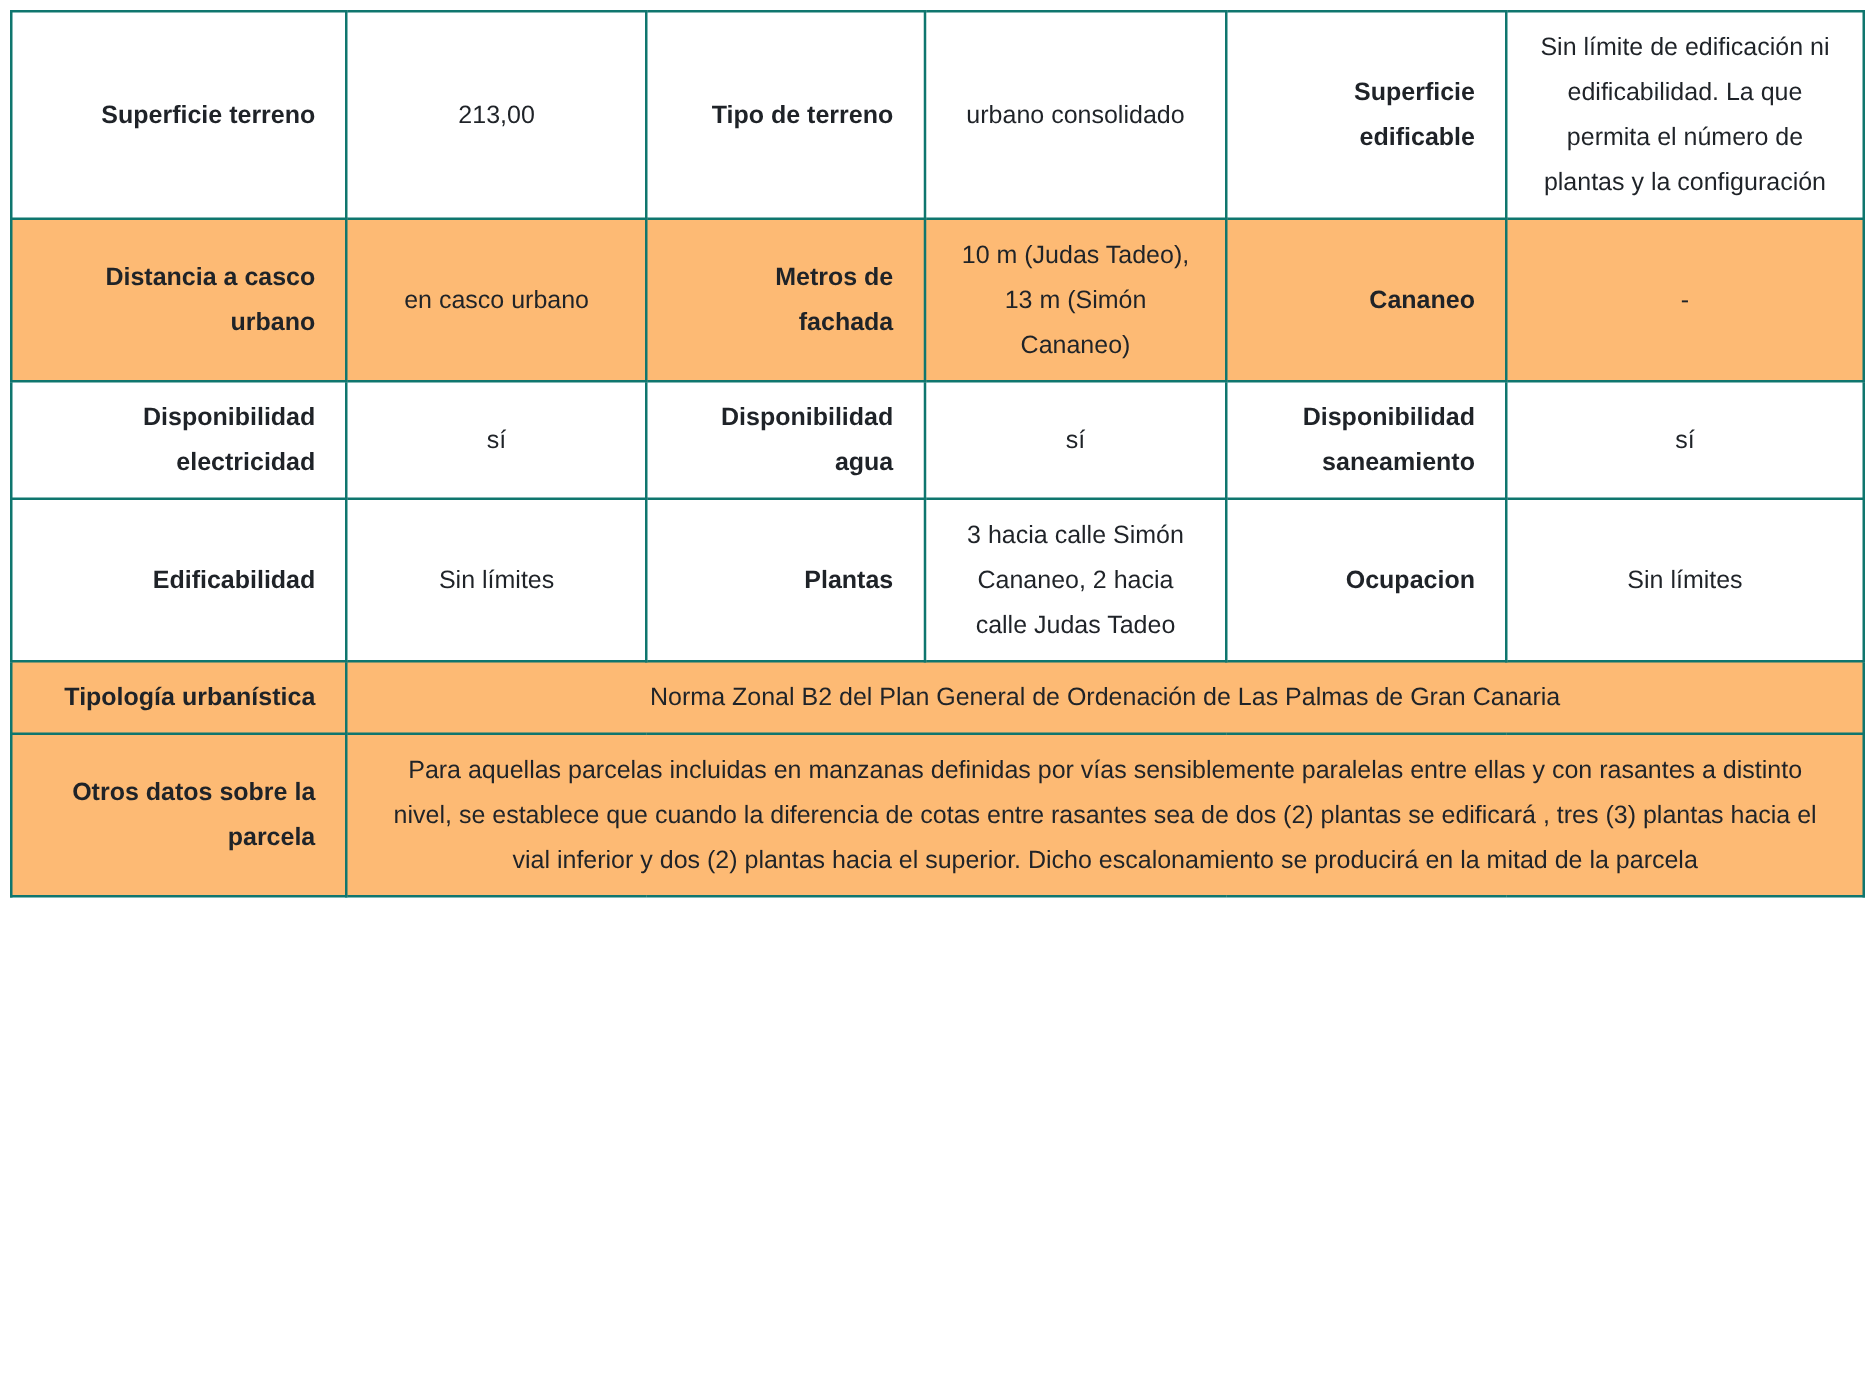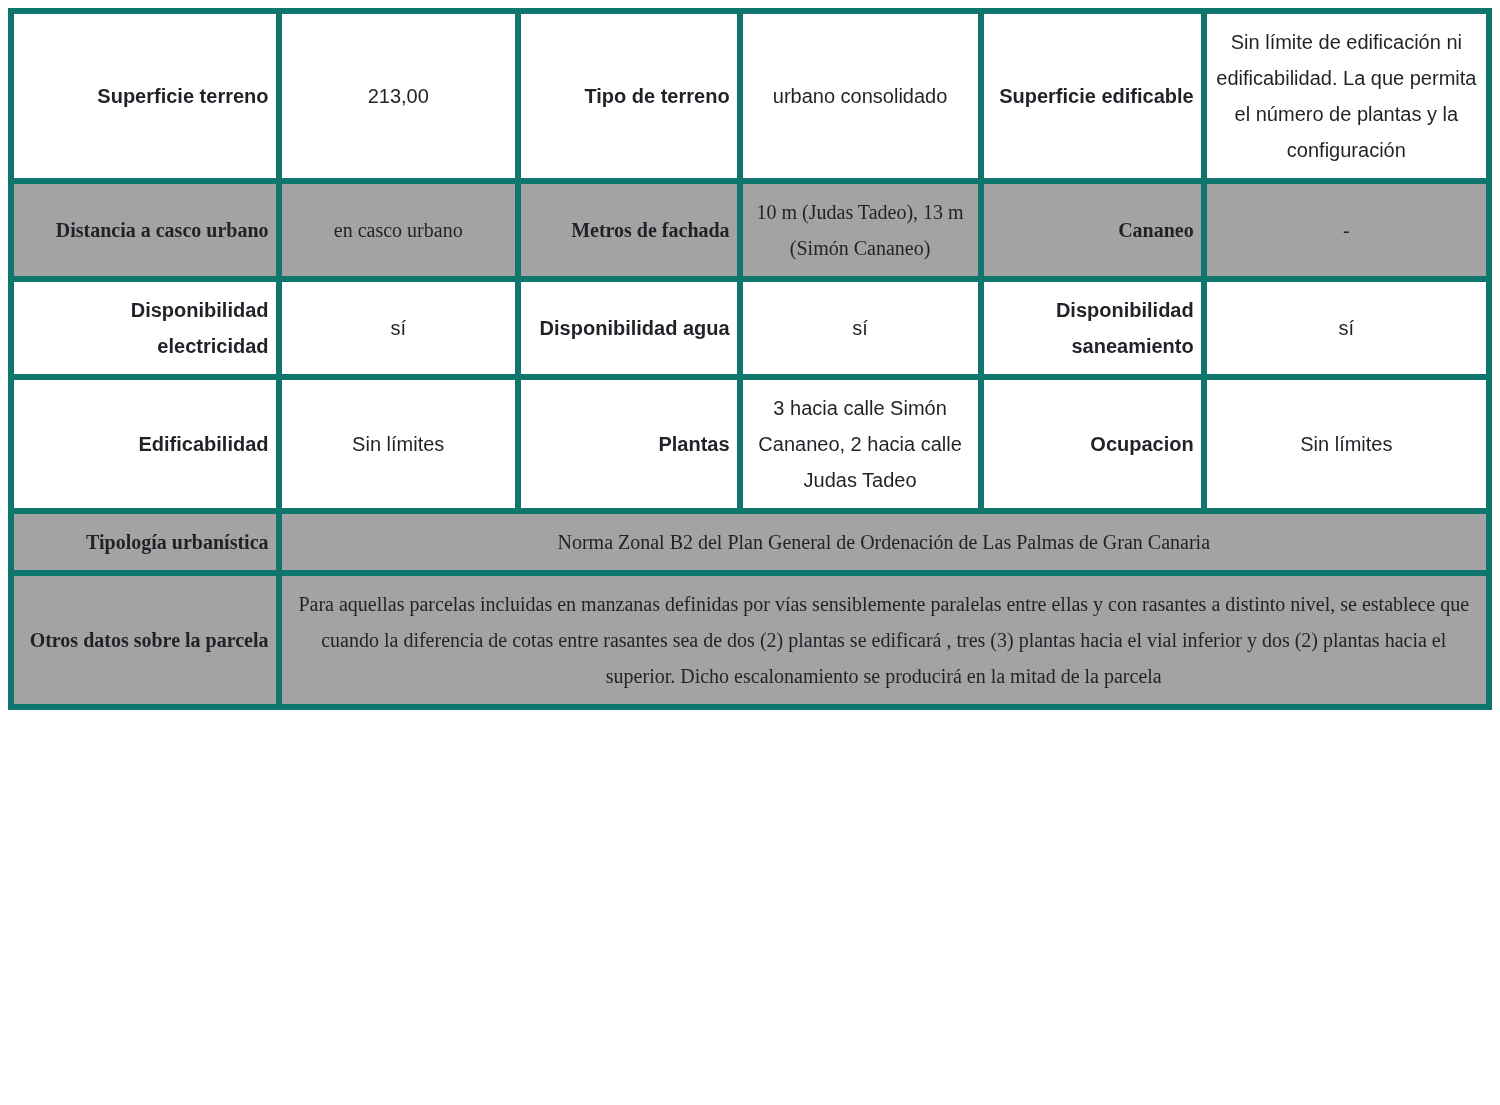--- a/index.html
+++ b/index.html
@@ -18,36 +18,35 @@
   }
   table.props {
     width: 100%;
     border-collapse: collapse;
     table-layout: fixed;
     font-size: 20px;
     line-height: 1.8;
     color: #1f2328;
   }
   table.props td {
-    border: 6px solid #0f766e;
-    padding: 10px 7px;
+    border: 2px solid #0f766e;
+    padding: 10px 24px;
     vertical-align: middle;
     overflow-wrap: break-word;
   }
   td.label {
     font-weight: 700;
     text-align: right;
   }
   td.value {
     font-weight: 400;
     text-align: center;
   }
   tr.stripe {
-    background: #a3a3a3;
-    font-family: Liberation Serif, serif;
+    background: #fdba74;
   }
 </style>
 </head>
 <body>
 
 <div class="page">
   <table class="props">
     <colgroup>
       <col style="width:18.1%">
       <col style="width:16.2%">

